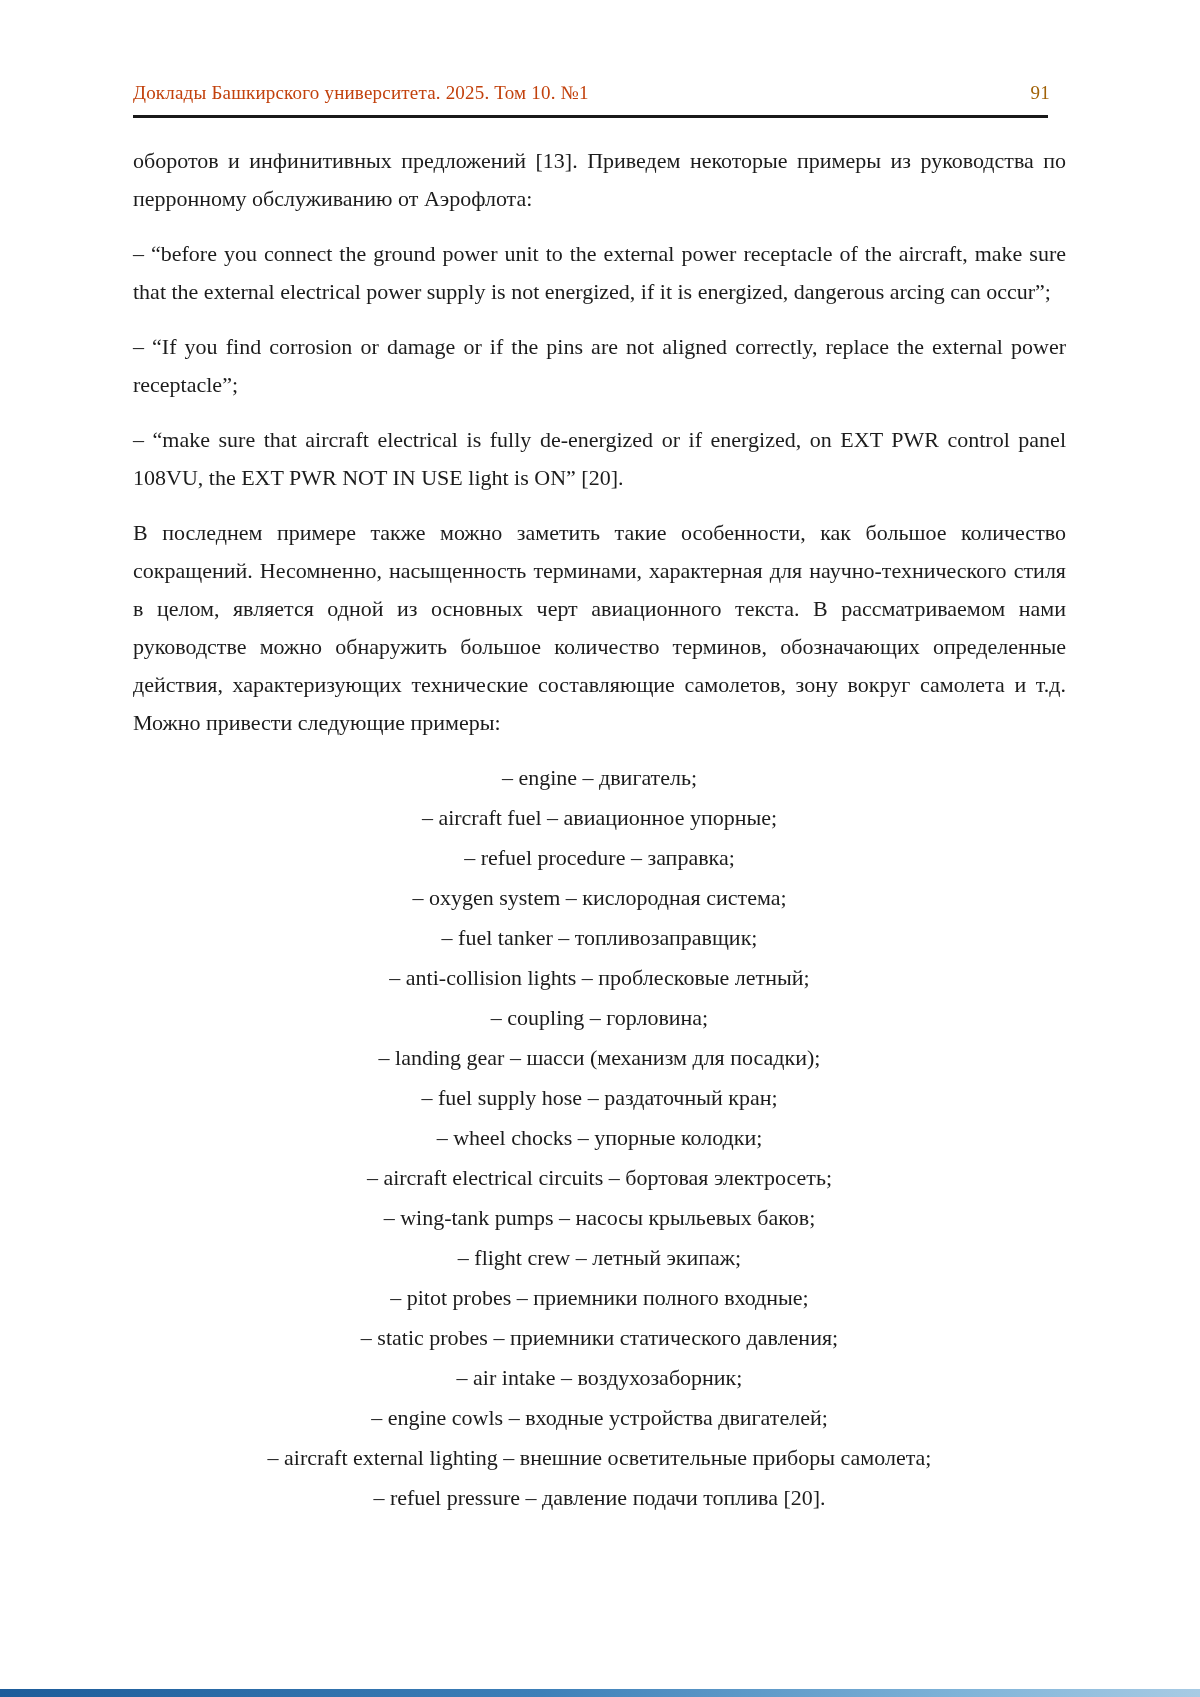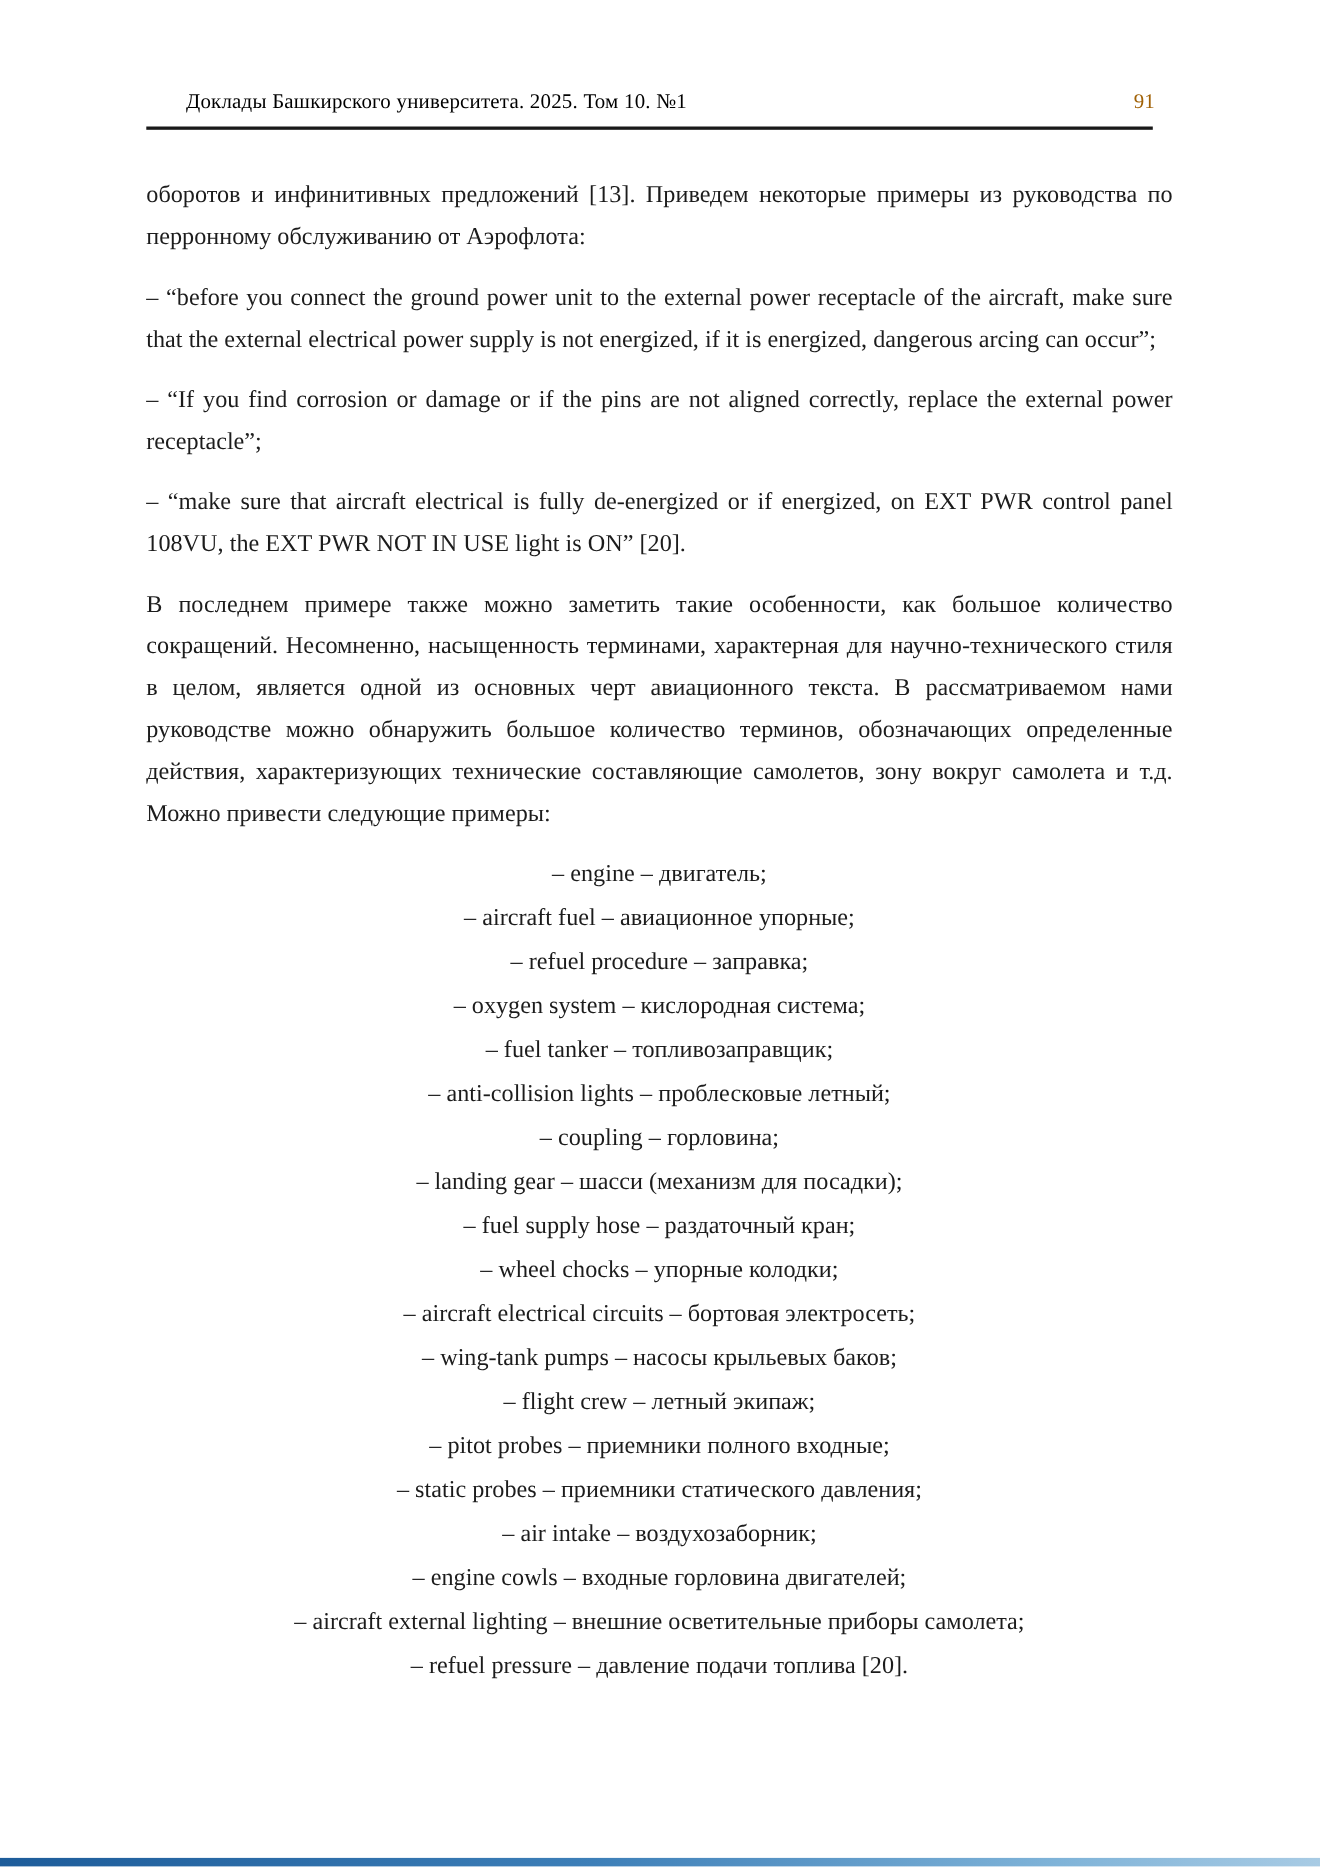--- a/index.html
+++ b/index.html
@@ -17,29 +17,29 @@
     margin: 0 134px 0 133px;
   }
   .running-head {
     display: flex;
     justify-content: space-between;
     align-items: baseline;
     padding-top: 82px;
     font-size: 19px;
     letter-spacing: 0.2px;
   }
-  .journal-title { color: #000000; margin-left: 36px; }
+  .journal-title { color: #c2410c; }
   .page-number  { color: #a16207; padding-right: 16px; }
   .head-rule {
     border: none;
     border-top: 3px solid #191919;
     margin: 11px 18px 0 0;
   }
   .body-text {
-    padding-top: 40px;
+    padding-top: 24px;
     font-size: 22px;
     line-height: 38px;
   }
   .body-text p {
     margin: 0 0 17px 0;
     text-align: justify;
   }
   p.quote { text-align: justify; }
   .term-list { margin-top: 9px; }
   .term-list p.term {
@@ -86,21 +86,21 @@
         <p class="term">– coupling – горловина;</p>
         <p class="term">– landing gear – шасси (механизм для посадки);</p>
         <p class="term">– fuel supply hose – раздаточный кран;</p>
         <p class="term">– wheel chocks – упорные колодки;</p>
         <p class="term">– aircraft electrical circuits – бортовая электросеть;</p>
         <p class="term">– wing-tank pumps – насосы крыльевых баков;</p>
         <p class="term">– flight crew – летный экипаж;</p>
         <p class="term">– pitot probes – приемники полного входные;</p>
         <p class="term">– static probes – приемники статического давления;</p>
         <p class="term">– air intake – воздухозаборник;</p>
-        <p class="term">– engine cowls – входные горловина двигателей;</p>
+        <p class="term">– engine cowls – входные устройства двигателей;</p>
         <p class="term">– aircraft external lighting – внешние осветительные приборы самолета;</p>
         <p class="term">– refuel pressure – давление подачи топлива [20].</p>
       </div>
 
     </main>
   </div>
 
   <div class="footer-bar"></div>
 </div>
 

